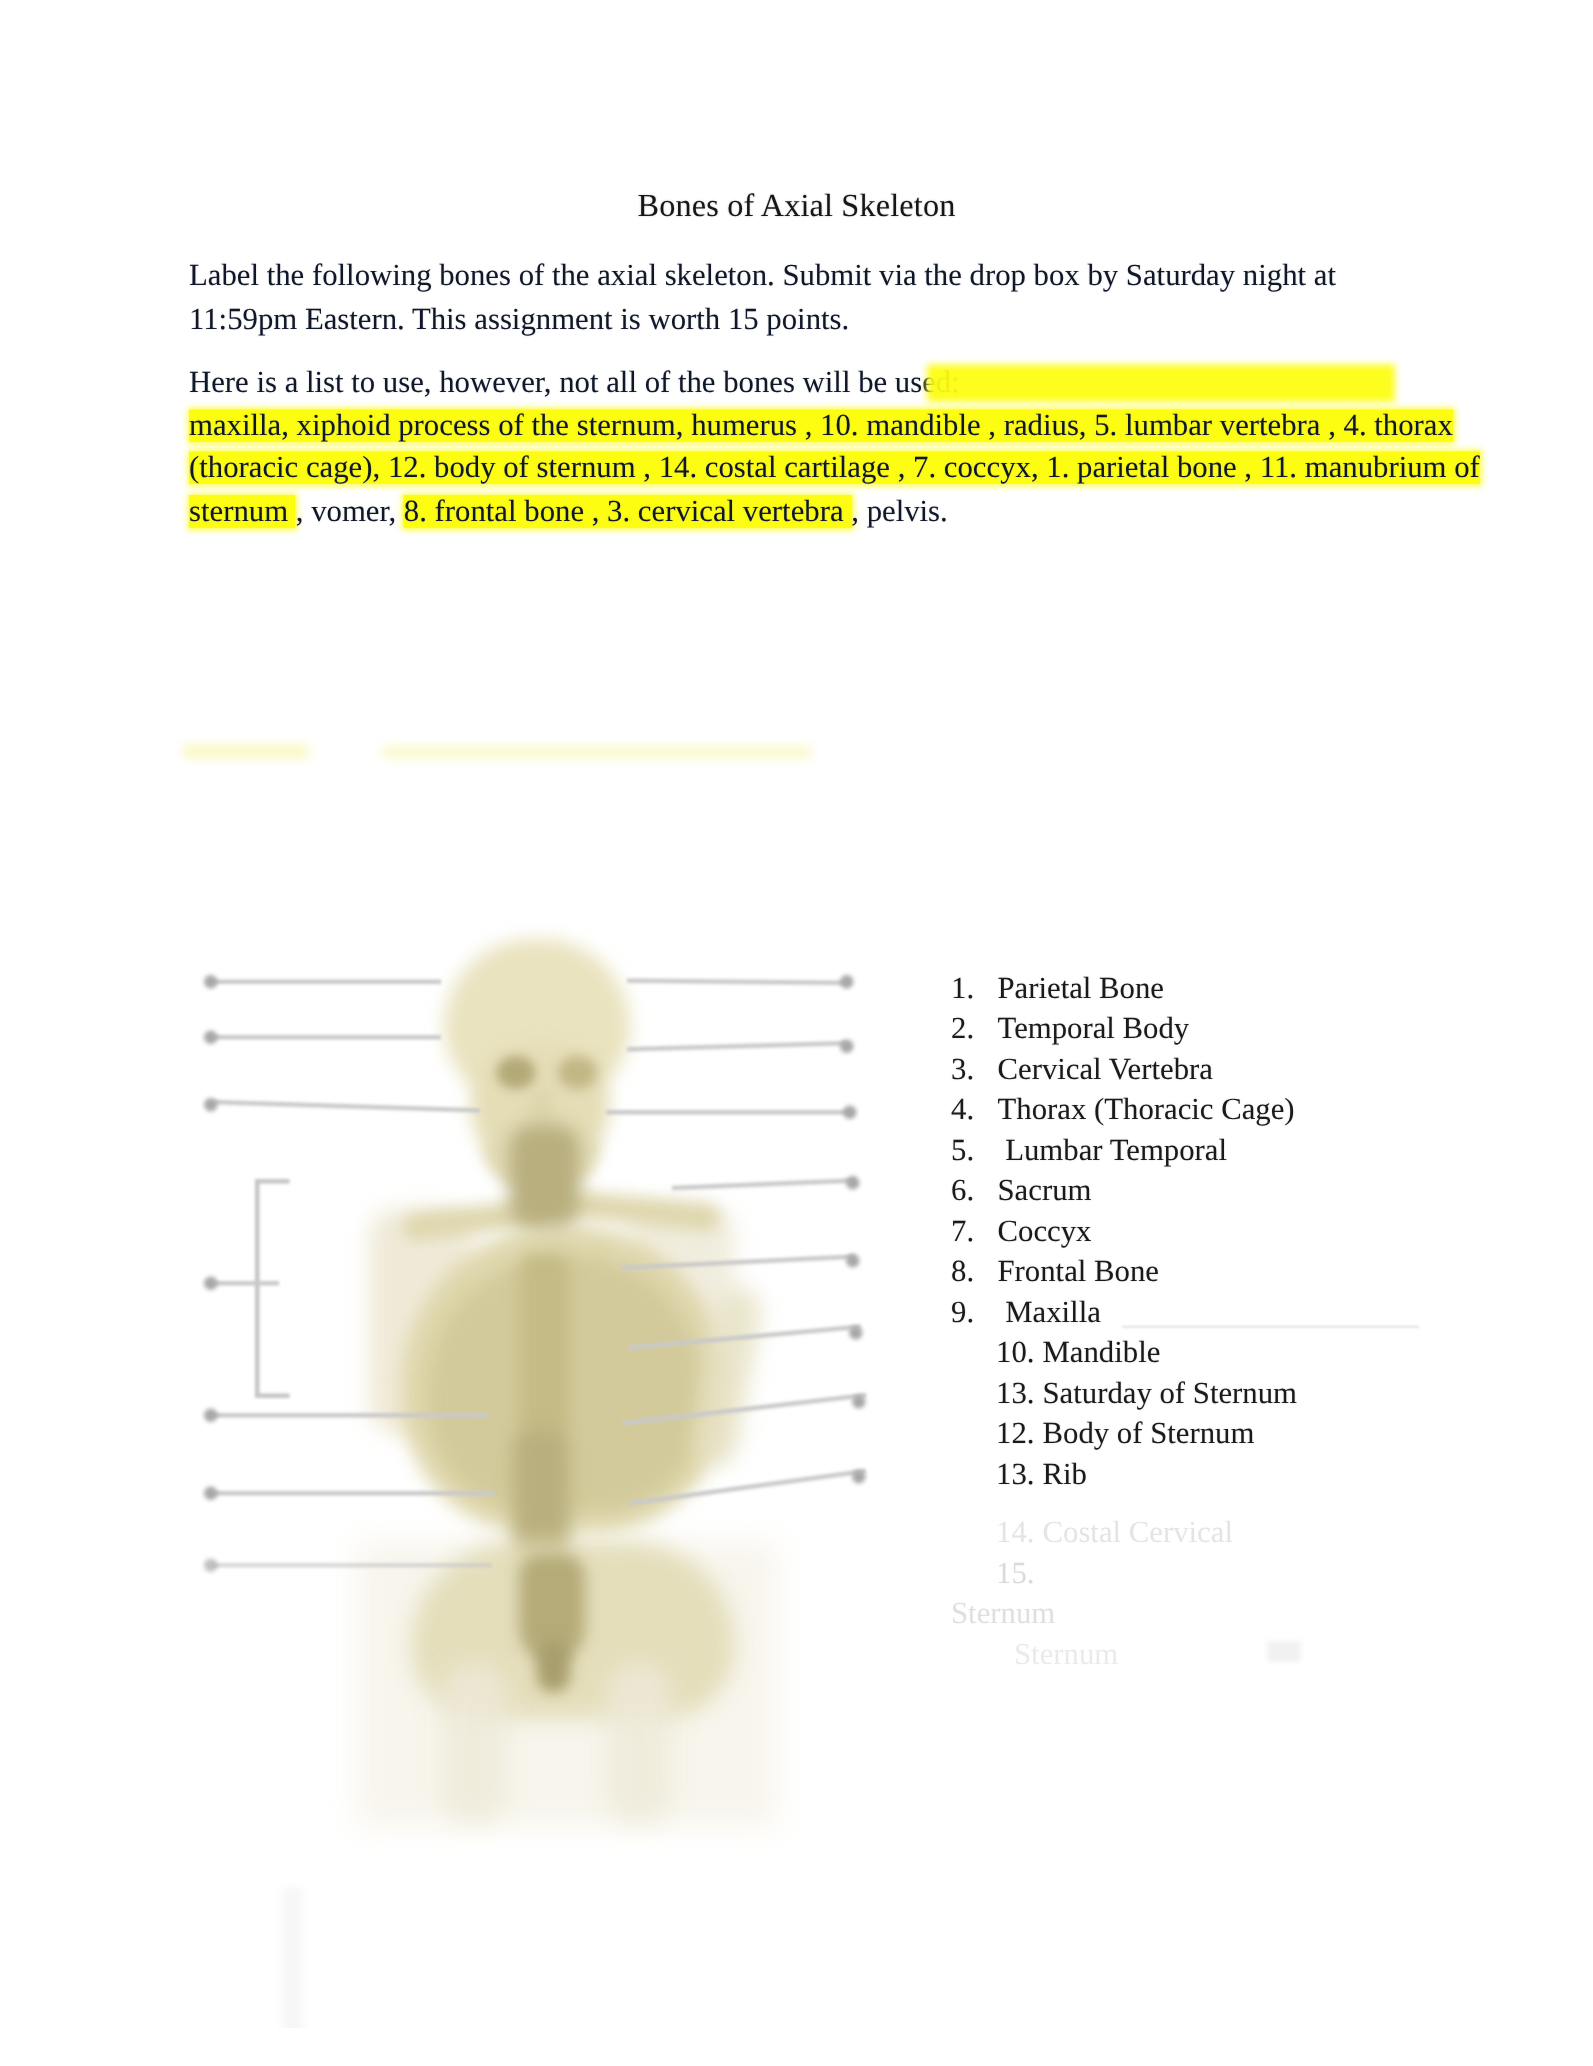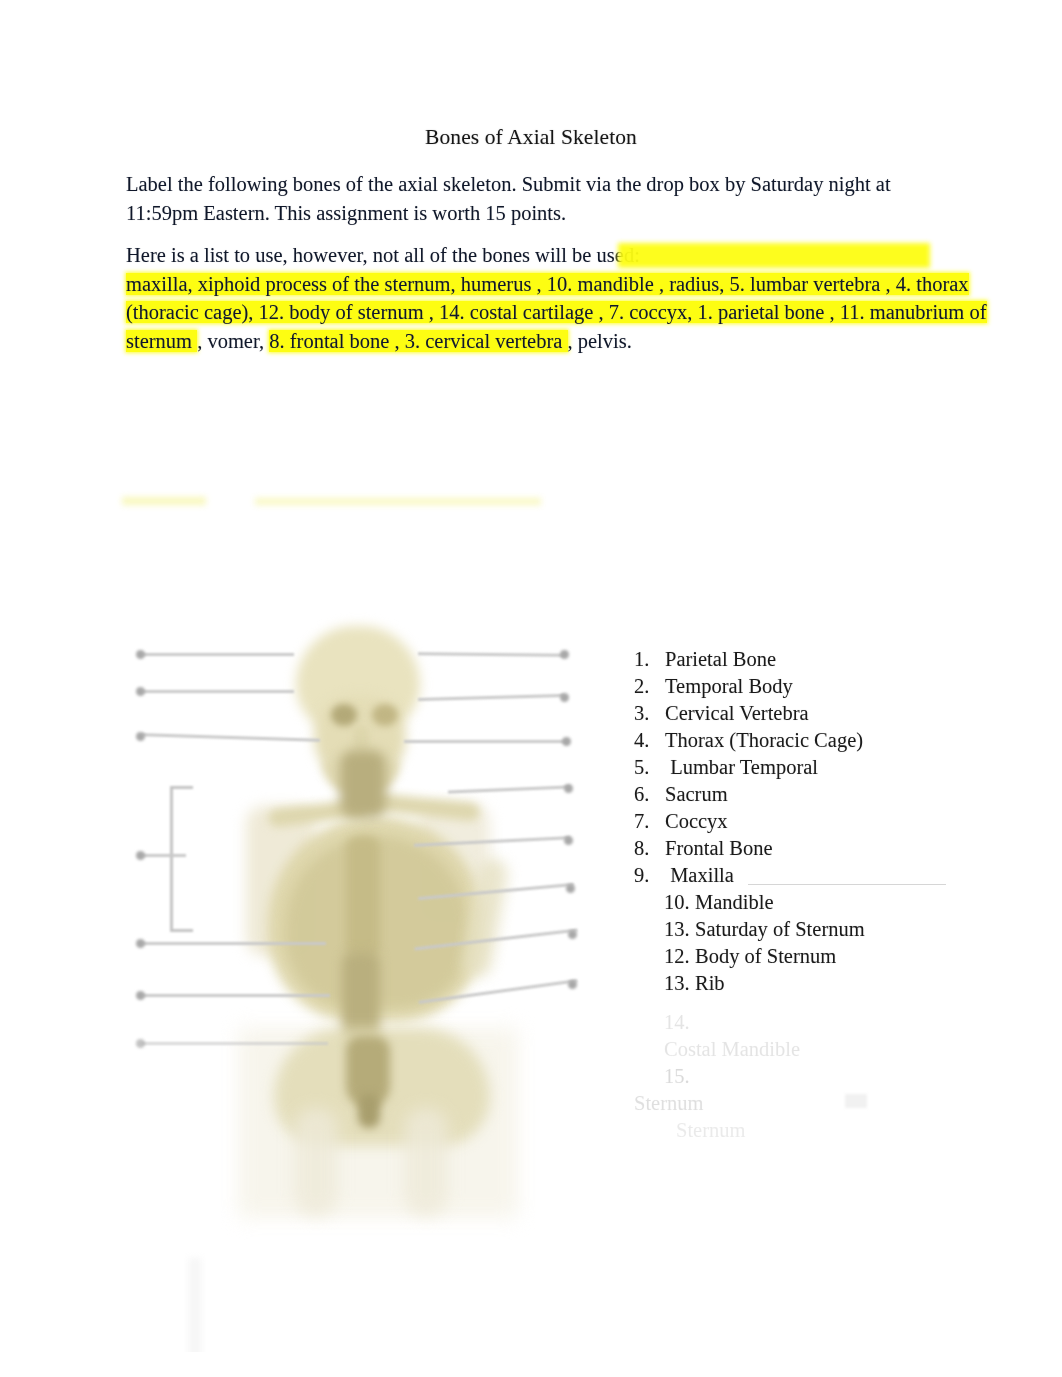--- a/index.html
+++ b/index.html
@@ -119,21 +119,21 @@
     top: 646px;
     width: 330px;
     font-size: 20.5px;
     line-height: 27px;
     color: #1a1a1a;
     text-shadow: 0 0 1.1px rgba(130,130,130,0.40);
   }
   .ans-row { display: flex; white-space: pre; }
   .ans-num { display: inline-block; width: 31px; }
   .ans-row-wide .ans-num { width: 31px; }
-  .faint-1 { opacity: 0.115; flex-direction: column; }
+  .faint-1 { opacity: 0.115; }
   .faint-2 { opacity: 0.155; }
   .faint-3 { opacity: 0.135; }
   .faint-4 { opacity: 0.085; }
 
   .hairline {
     position: absolute;
     left: 748px;
     top: 884px;
     width: 198px;
     height: 1px;
@@ -318,21 +318,21 @@
     </div>
     <div class="ans-row ans-row-wide" style="margin-left:30px;">
       <span class="ans-num">13.</span>
       <span>Rib</span>
     </div>
 
     <div style="height:12px;"></div>
 
     <div class="ans-row ans-row-wide faint-1" style="margin-left:30px;">
       <span class="ans-num">14.</span>
-      <span>Costal Mandible</span>
+      <span>Costal Cervical</span>
     </div>
     <div class="ans-row ans-row-wide faint-2" style="margin-left:30px;">
       <span class="ans-num">15.</span>
     </div>
     <div class="ans-row faint-3">
       <span>Sternum</span>
     </div>
     <div class="ans-row faint-4" style="margin-left:42px;">
       <span>Sternum</span>
     </div>

